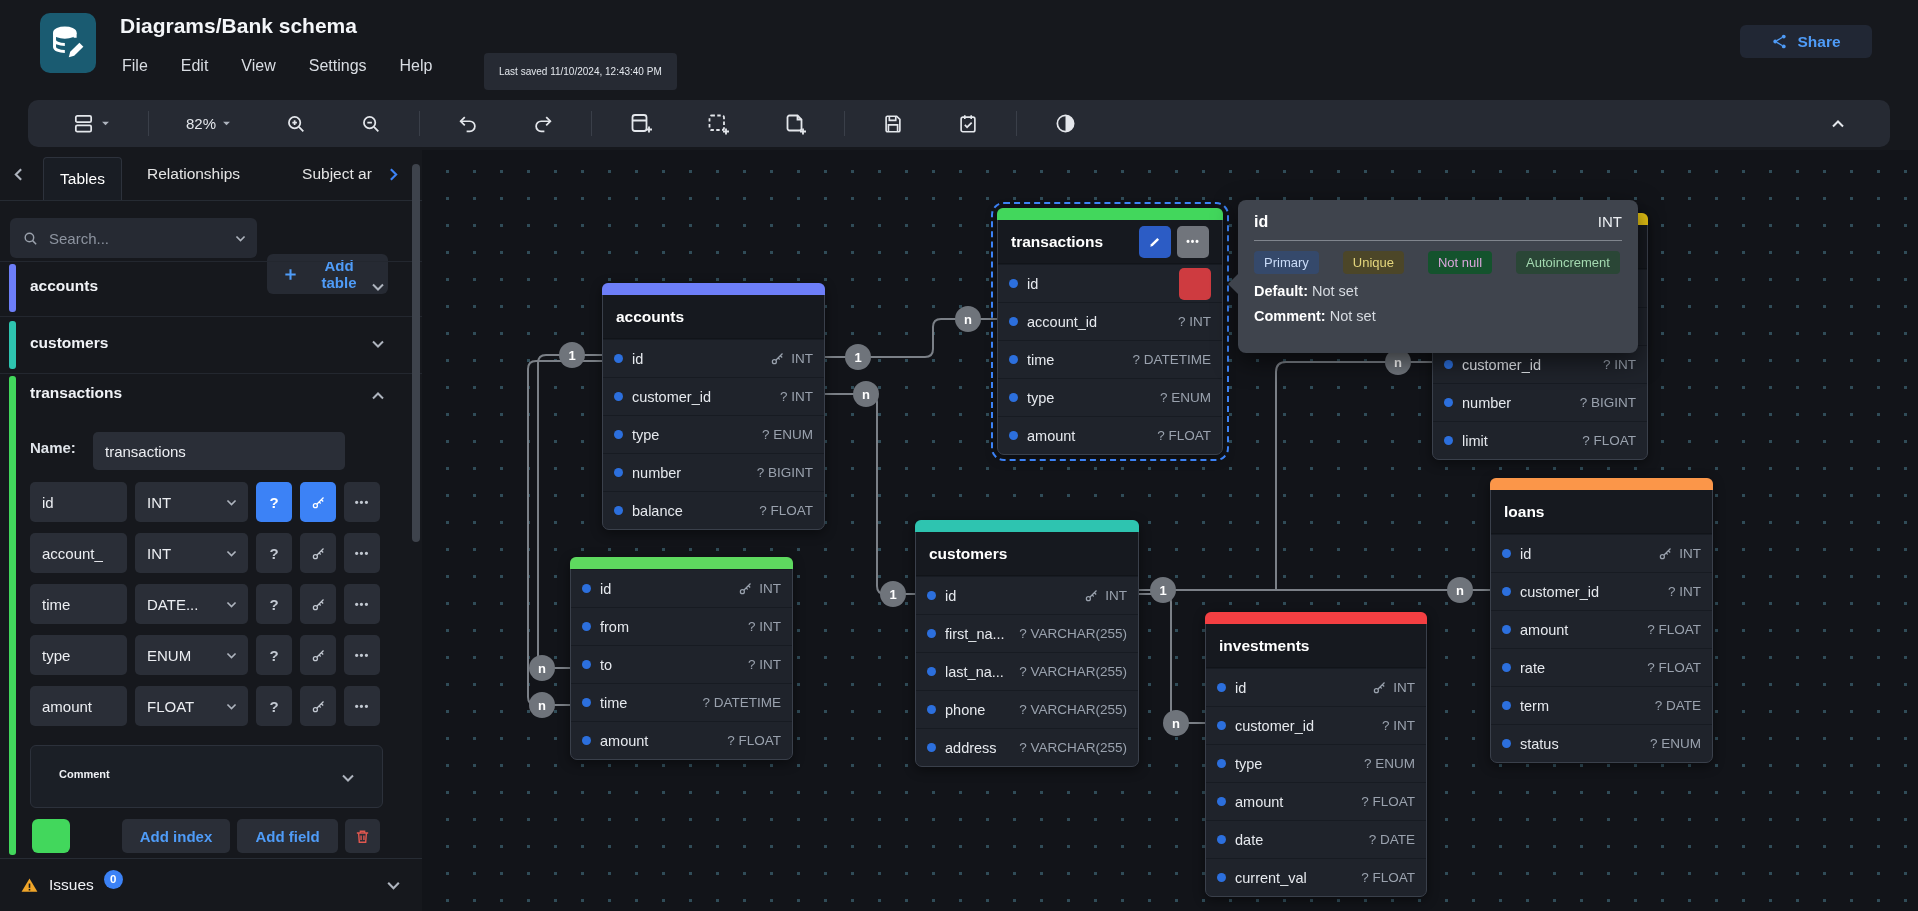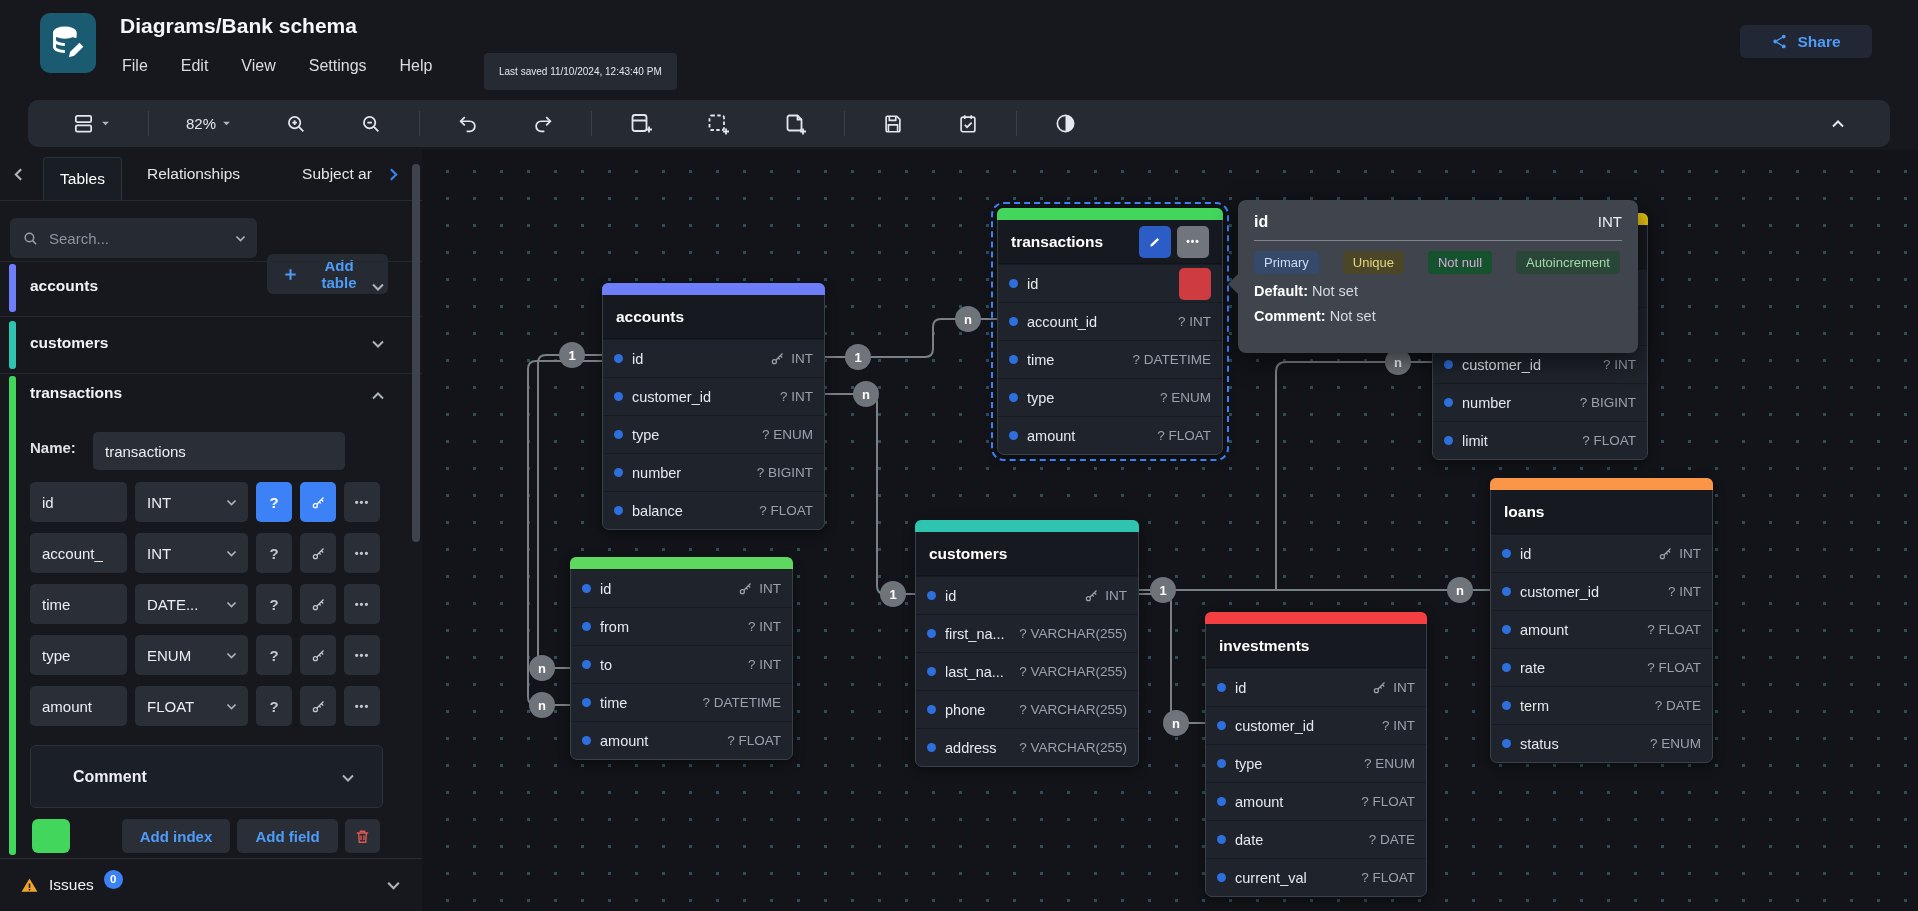--- a/index.html
+++ b/index.html
@@ -63,21 +63,21 @@
   .fname{width:97px;background:#2a2e37;border-radius:5px;display:flex;align-items:center;
          padding-left:12px;font-size:15px;color:#eceef2;box-sizing:border-box;cursor:text;}
   .fsel{width:113px;background:#2a2e37;border-radius:5px;display:flex;align-items:center;justify-content:space-between;
         padding:0 10px 0 12px;font-size:15px;color:#eceef2;box-sizing:border-box;cursor:pointer;}
   .fbtn{width:36px;background:#2a2e37;border-radius:5px;color:#c3c9d2;font-size:15px;font-weight:bold;
         display:flex;align-items:center;justify-content:center;}
   .fbtn.on{background:#3c82f6;color:#fff;}
   .dots3{font-size:11px;letter-spacing:1px;}
   .commentbox{position:absolute;left:30px;top:369px;width:353px;height:63px;background:#1b1f26;
               border:1px solid #2c313b;border-radius:6px;box-sizing:border-box;cursor:pointer;}
-  .commentbox .clab{position:absolute;left:42px;top:22px;font-weight:bold;font-size:16px;color:#eef0f4;}
+  .commentbox .clab{position:absolute;left:28px;top:22px;font-weight:bold;font-size:11px;color:#eef0f4;}
   .commentbox .cchev{position:absolute;right:26px;top:24px;}
   .swatch{position:absolute;left:32px;top:443px;width:38px;height:34px;border-radius:6px;cursor:pointer;}
   .sbtn{position:absolute;top:443px;height:34px;background:#2a2e37;border-radius:5px;color:#4f9cf8;
         font-size:15px;font-weight:bold;display:flex;align-items:center;justify-content:center;}
   .addindex{left:122px;width:108px;} .addfield{left:237px;width:101px;}
   .delfield{position:absolute;left:345px;top:443px;width:35px;height:34px;background:#2a2e37;border-radius:5px;
             display:flex;align-items:center;justify-content:center;}
   .scrollthumb{position:absolute;left:412px;top:14px;width:8px;height:378px;background:#3e434c;border-radius:4px;}
   .issuesbar{position:absolute;left:0;right:0;bottom:0;height:53px;border-top:1px solid #272c34;background:#16181d;
              display:flex;align-items:center;padding:0 20px;gap:10px;box-sizing:border-box;}

